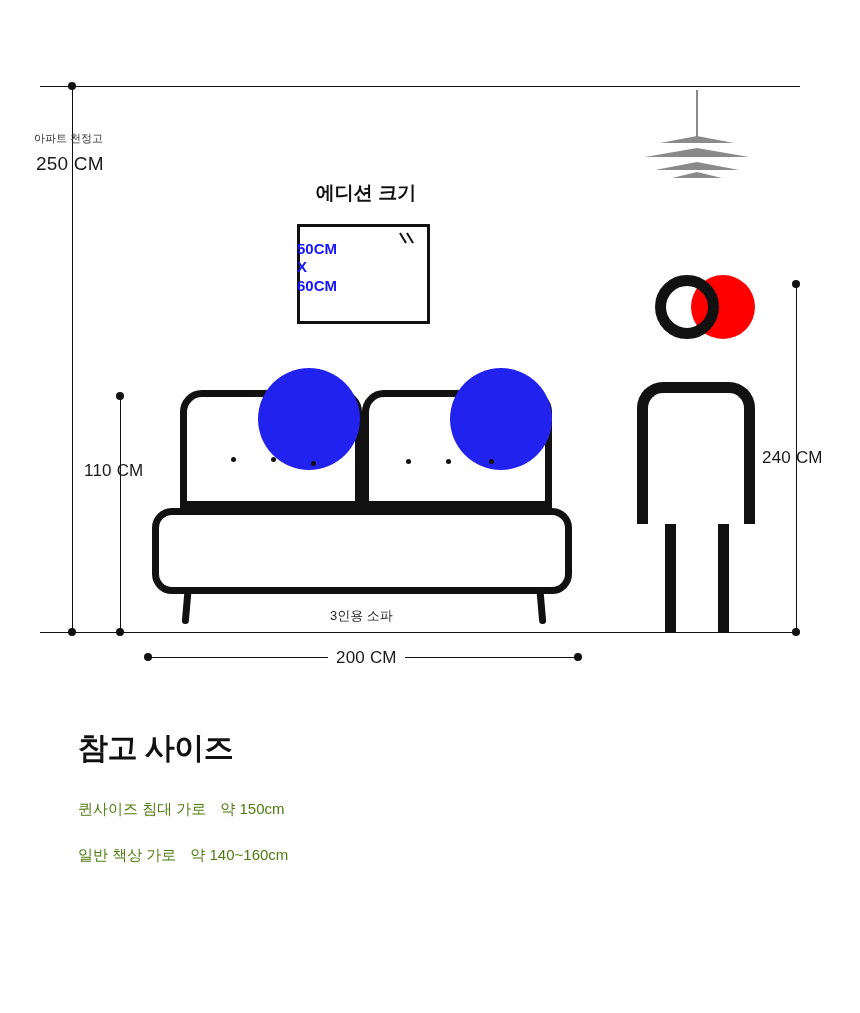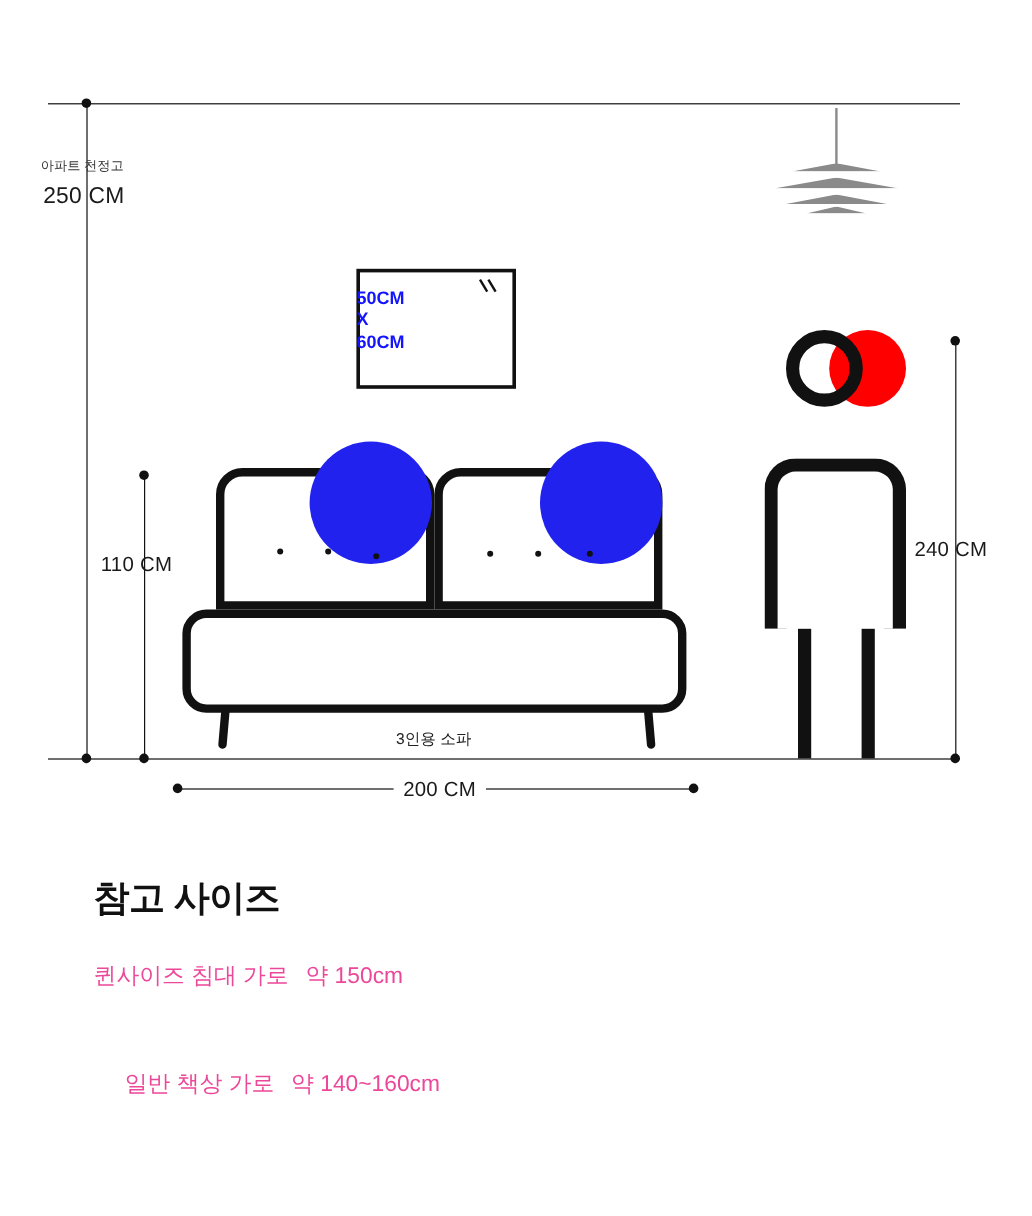--- a/index.html
+++ b/index.html
@@ -190,27 +190,27 @@
     position: absolute;
     left: 78px; top: 728px;
     font-size: 30px;
     font-weight: bold;
     letter-spacing: -0.5px;
     color: #111;
   }
   .ref-row {
     position: absolute;
     left: 78px;
-    font-size: 19px;
-    color: #ec4899;
+    font-size: 15px;
+    color: #4d7c0f;
     white-space: nowrap;
   }
   .ref-row .gap { display: inline-block; width: 14px; }
   #ref-0 { top: 800px; }
-  #ref-1 { top: 890px; margin-left: 26px; }
+  #ref-1 { top: 846px; }
   #ref-2 { top: 892px; }
 </style>
 </head>
 <body>
 
 <div class="stage">
 
   <div class="line-h" style="left:40px; top:86px; width:760px;"></div>
   <div class="dot" style="left:68px; top:82px;"></div>
 
@@ -229,20 +229,21 @@
 
   <div class="line-v" style="left:796px; top:284px; height:348px;"></div>
   <div class="dot" style="left:792px; top:280px;"></div>
   <div class="lbl" style="left:762px; top:448px;">240 CM</div>
 
   <div class="line-h" style="left:148px; top:657px; width:432px;"></div>
   <div class="dot" style="left:144px; top:653px;"></div>
   <div class="dot" style="left:574px; top:653px;"></div>
   <div class="lbl" style="left:328px; top:648px; background:#fff; padding:0 8px;">200 CM</div>
 
+  <div id="edition-title">에디션 크기</div>
   <div id="edition-frame"></div>
   <div id="edition-size">
     <div>50CM</div>
     <div>X</div>
     <div>60CM</div>
   </div>
   <svg id="frame-glint" viewBox="0 0 18 18">
     <line x1="2" y1="1" x2="8" y2="11" stroke="#111" stroke-width="2"></line>
     <line x1="9" y1="1" x2="15" y2="11" stroke="#111" stroke-width="2"></line>
   </svg>

